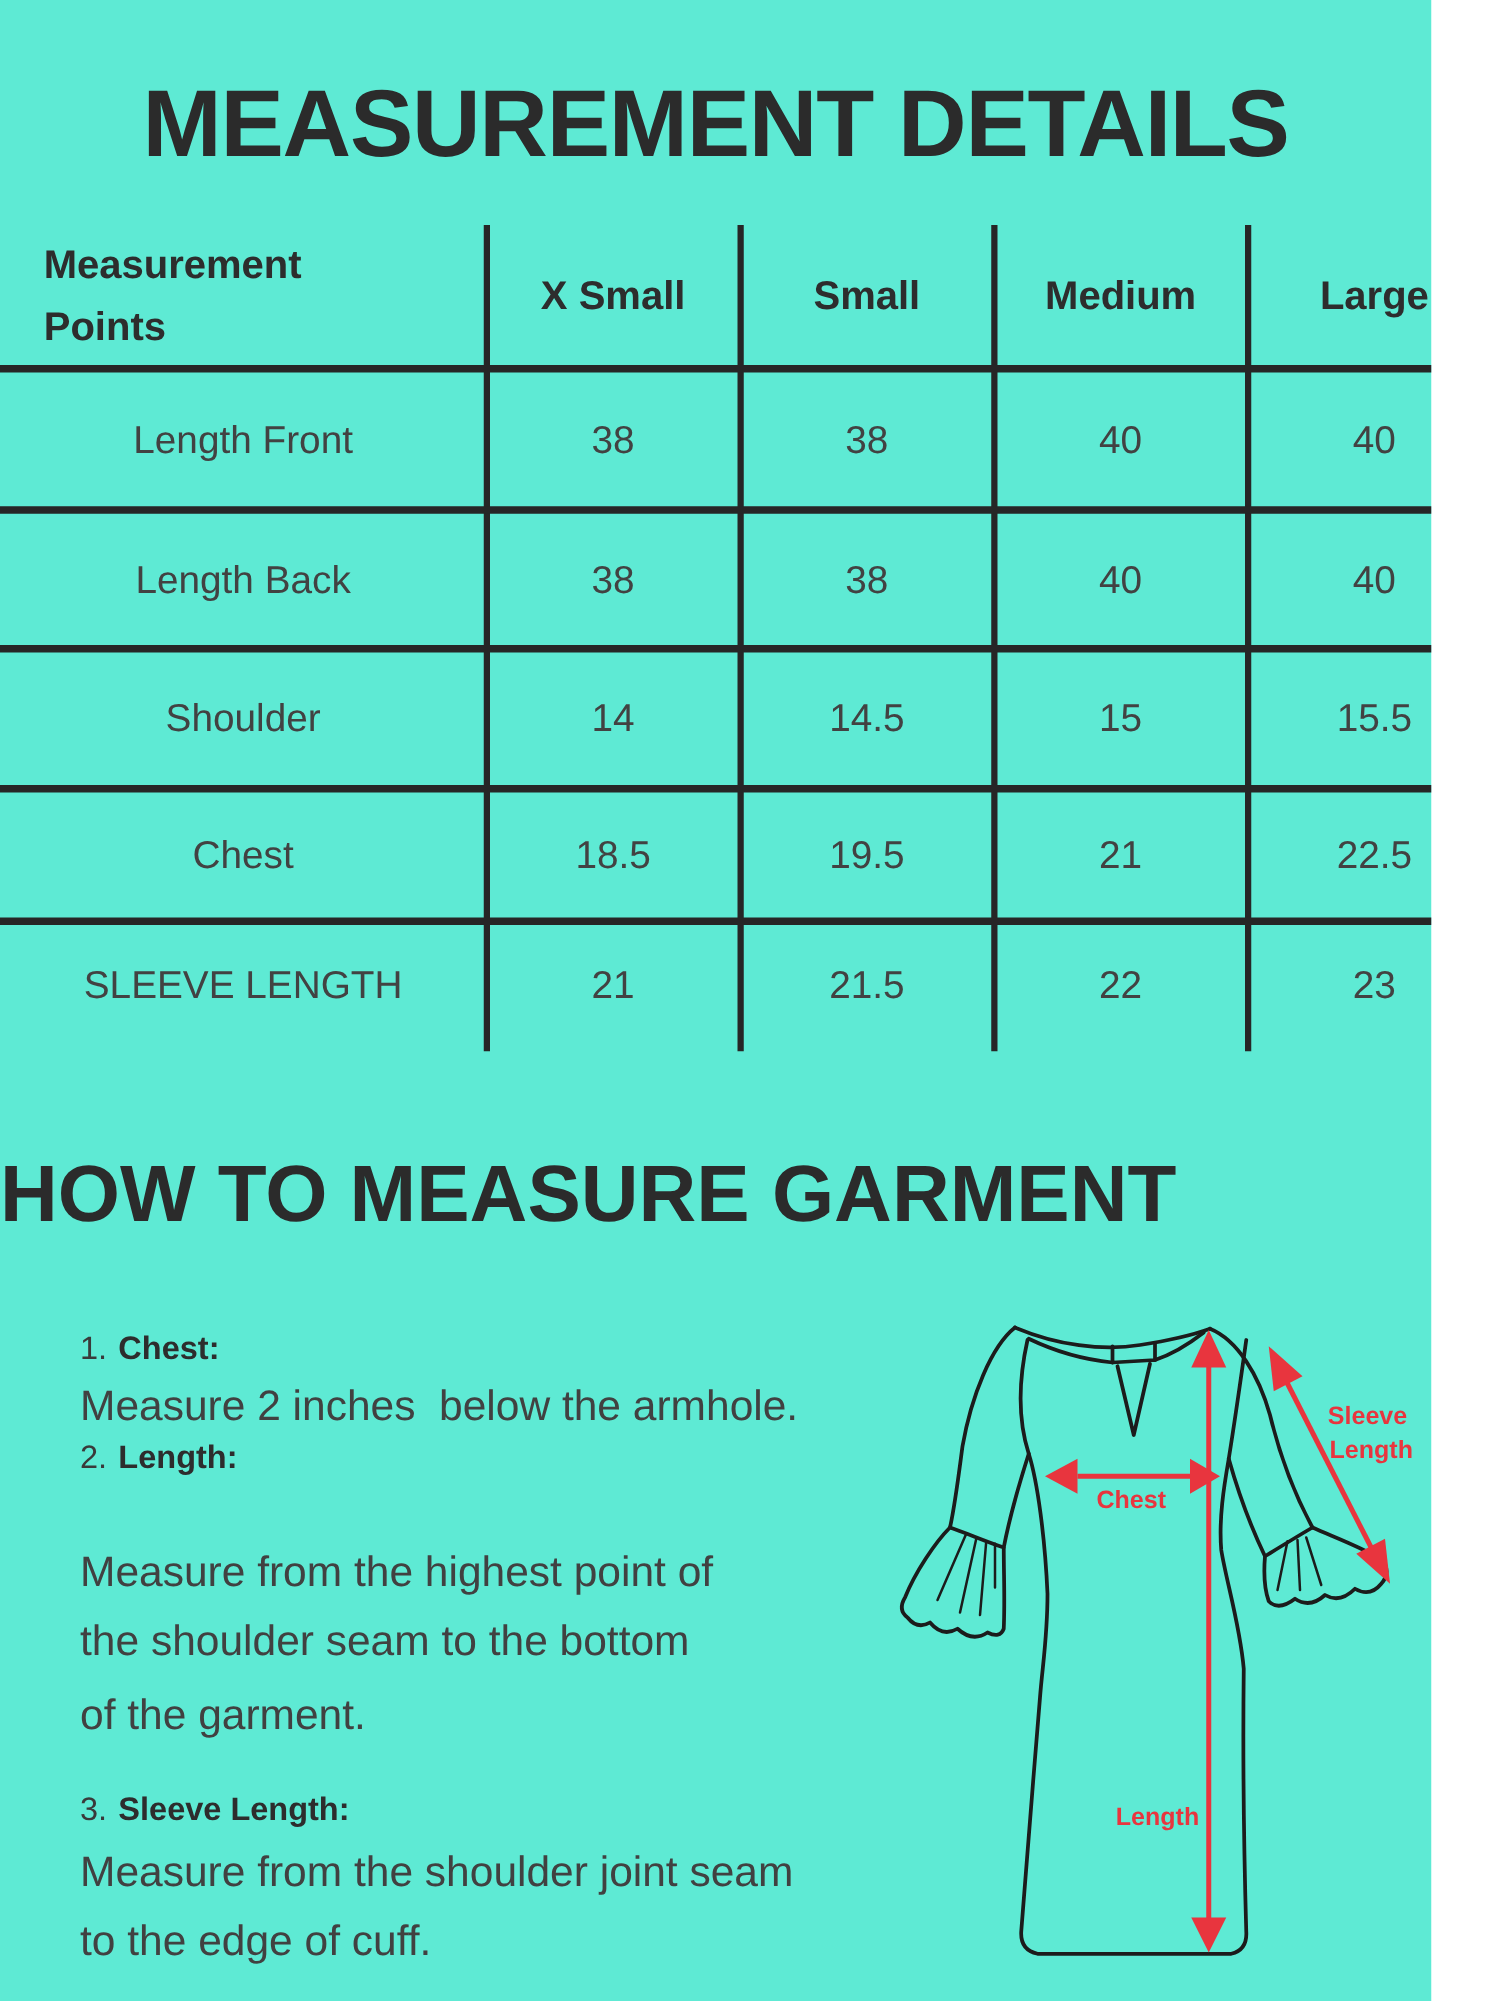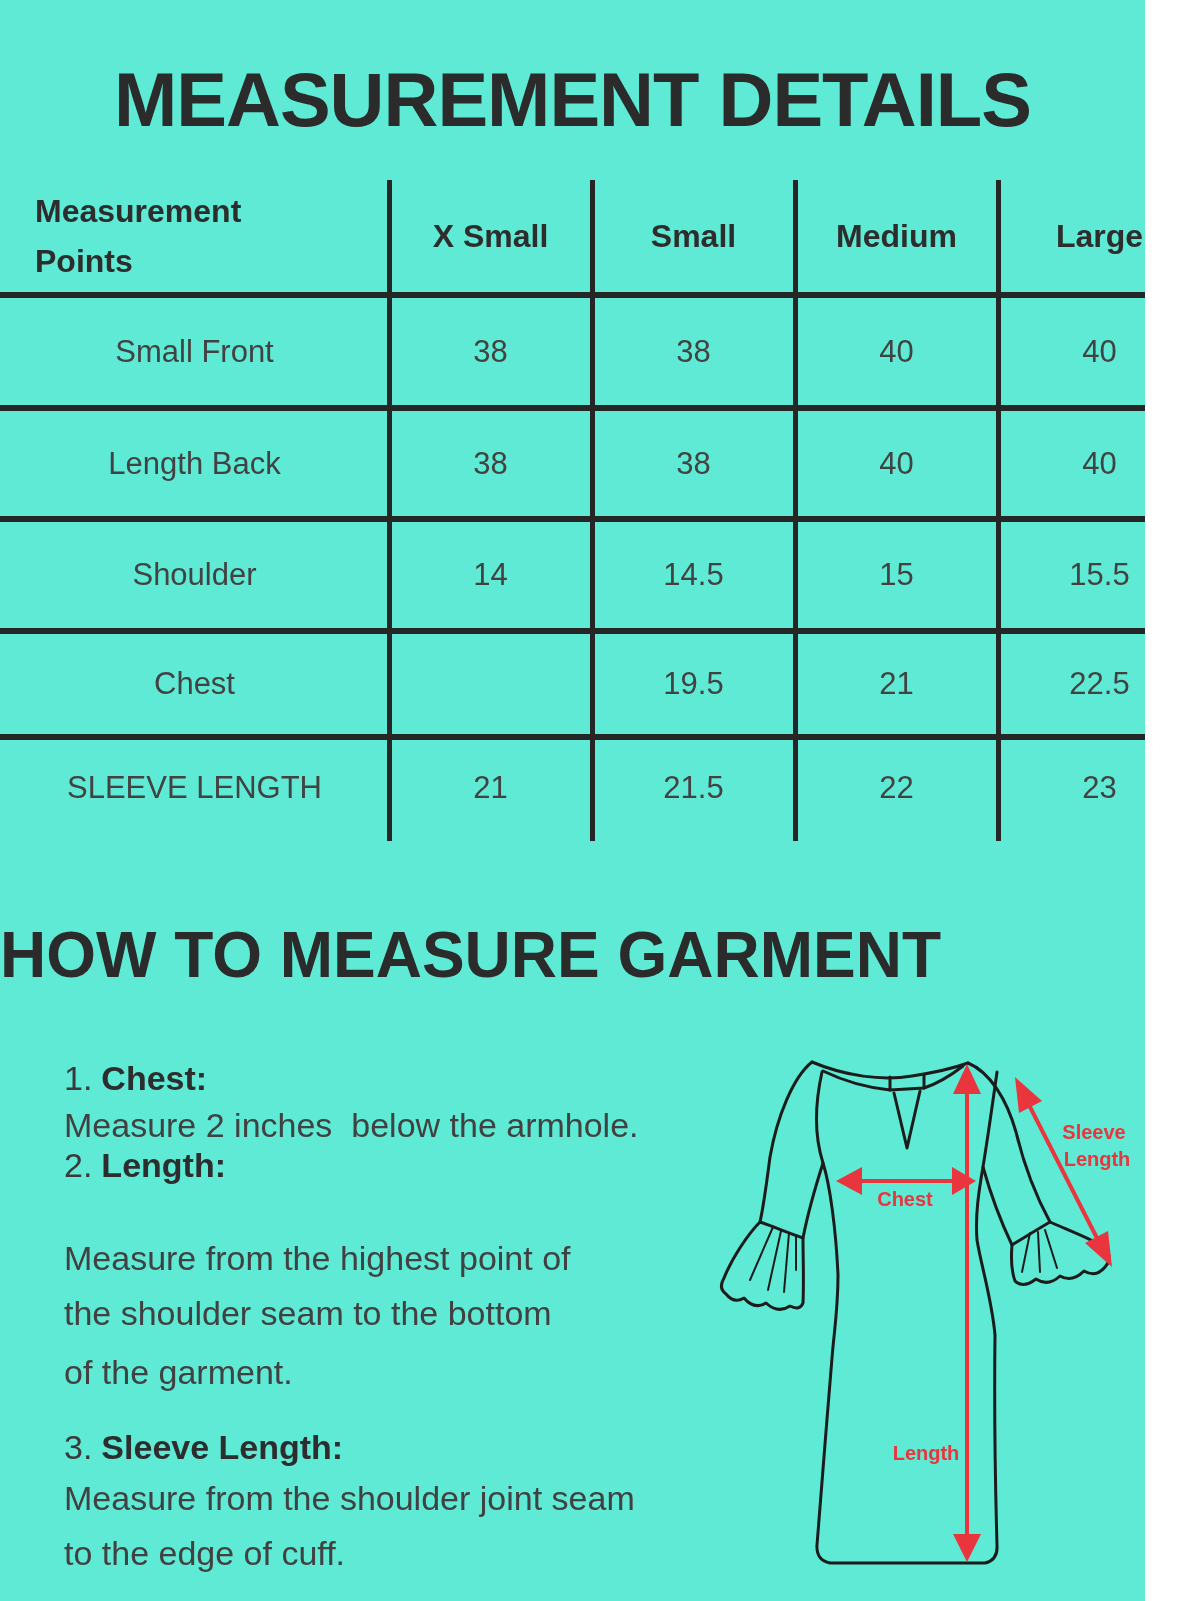--- a/index.html
+++ b/index.html
@@ -23,21 +23,21 @@
         font-size:31px;font-weight:400;color:#424242;}
   .c0{left:0;width:389px}.c1{left:389px;width:203px}.c2{left:592px;width:203px}
   .c3{left:795px;width:203px}.c4{left:998px;width:203px}
   .rH{top:180px;height:112px}.r0{top:298px;height:107px}.r1{top:411px;height:105px}
   .r2{top:522px;height:106px}.r3{top:634px;height:100px}.r4{top:740px;height:96px}
   .hdr{font-weight:700;font-size:32px;color:#2d2d2d;}
   .hp{justify-content:flex-start;padding-left:35px;}
   .hp span{display:block;width:245px;line-height:50px;}
 
   
-  .ih{position:absolute;left:64px;font-size:34px;line-height:44px;color:#2d2d2d;white-space:pre;}
+  .ih{position:absolute;left:64px;font-size:26px;line-height:44px;color:#2d2d2d;white-space:pre;}
   .ih .num{font-weight:400;color:#3a3a3a;margin-right:9px;}
   .ih .term{font-weight:700;}
   .il{position:absolute;left:64px;font-size:34px;line-height:44px;color:#414141;white-space:pre;}
 
   .diagram{position:absolute;left:660px;top:1020px;}
   .redlbl{font-family:"Liberation Sans",sans-serif;font-size:20px;font-weight:700;}
 </style>
 </head>
 <body>
 
@@ -56,39 +56,40 @@
   <div class="hline hE"></div>
 
   <div class="cell hdr hp c0 rH">
       <span>Measurement Points</span>
     </div>
   <div class="cell hdr c2 rH">Small</div>
   <div class="cell hdr c1 rH">X Small</div>
   <div class="cell hdr c3 rH">Medium</div>
   <div class="cell hdr c4 rH">Large</div>
 
-  <div class="cell c0 r0">Small Front</div>
+  <div class="cell c0 r0">Length Front</div>
   <div class="cell c1 r0">38</div>
   <div class="cell c2 r0">38</div>
   <div class="cell c3 r0">40</div>
   <div class="cell c4 r0">40</div>
 
   <div class="cell c0 r1">Length Back</div>
   <div class="cell c1 r1">38</div>
   <div class="cell c2 r1">38</div>
   <div class="cell c3 r1">40</div>
   <div class="cell c4 r1">40</div>
 
   <div class="cell c0 r2">Shoulder</div>
   <div class="cell c1 r2">14</div>
   <div class="cell c2 r2">14.5</div>
   <div class="cell c3 r2">15</div>
   <div class="cell c4 r2">15.5</div>
 
   <div class="cell c0 r3">Chest</div>
+  <div class="cell c1 r3">18.5</div>
   <div class="cell c2 r3">19.5</div>
   <div class="cell c3 r3">21</div>
   <div class="cell c4 r3">22.5</div>
 
   <div class="cell c0 r4">SLEEVE LENGTH</div>
   <div class="cell c1 r4">21</div>
   <div class="cell c2 r4">21.5</div>
   <div class="cell c3 r4">22</div>
   <div class="cell c4 r4">23</div>
 

